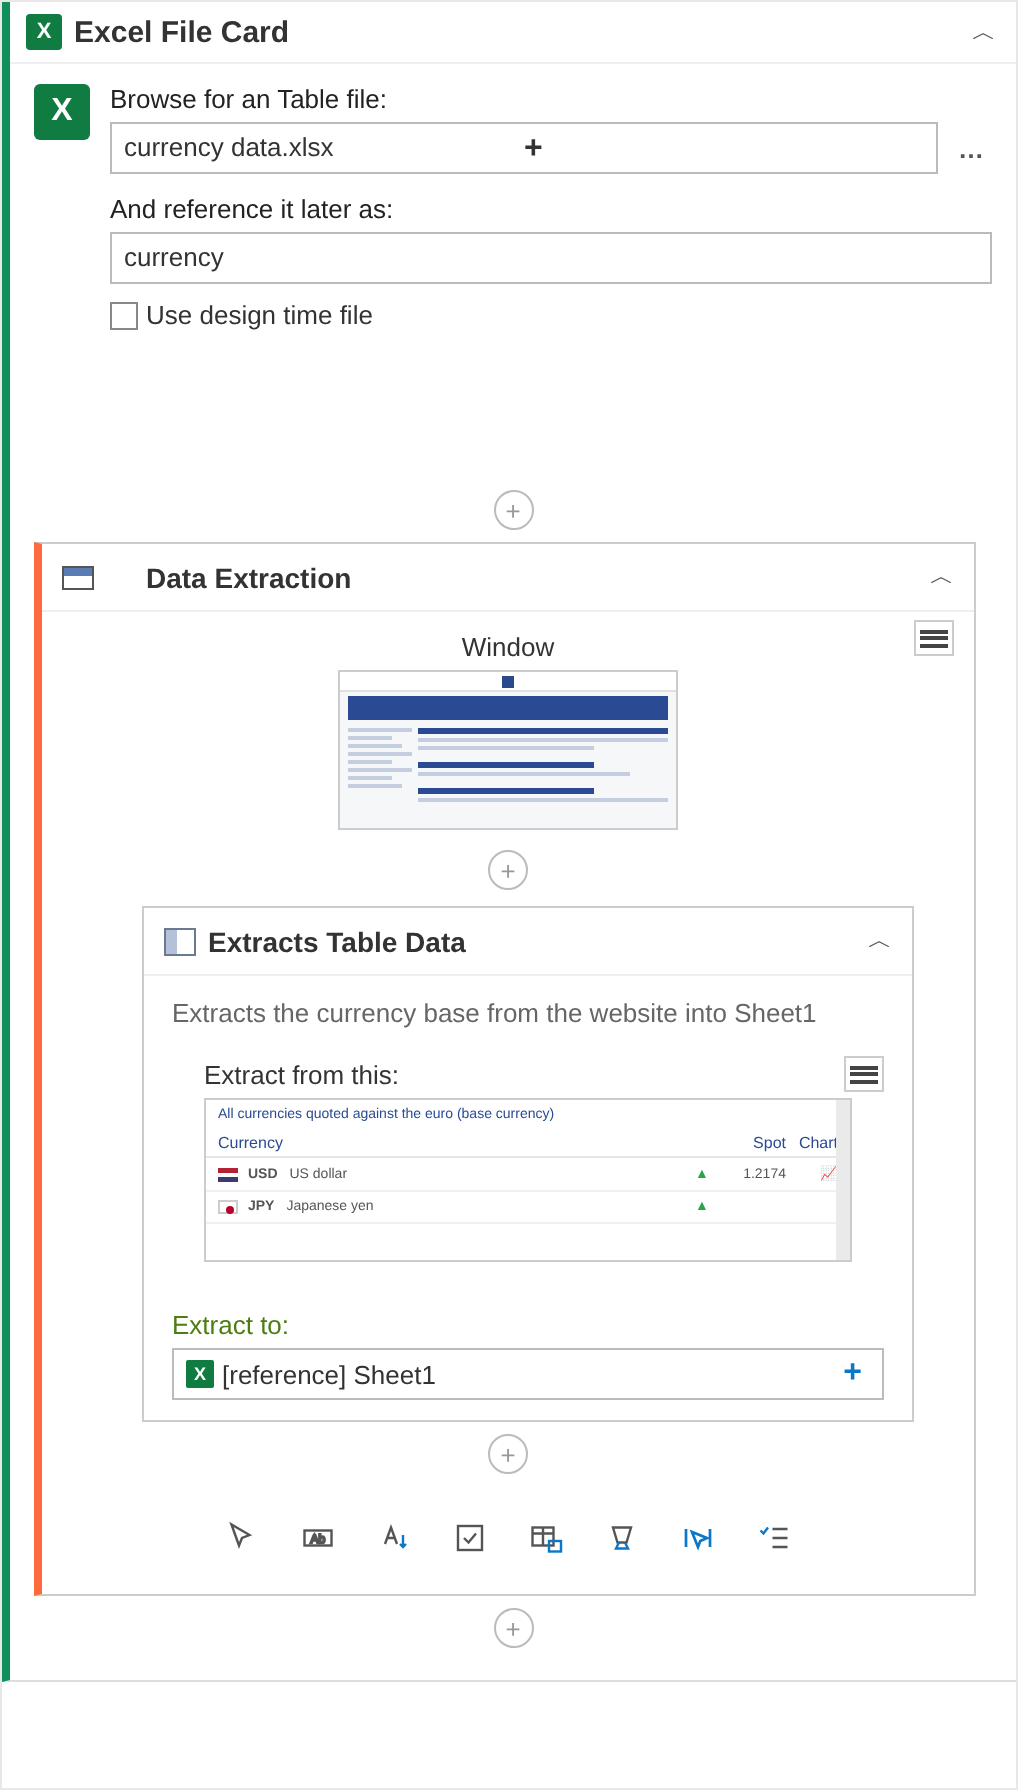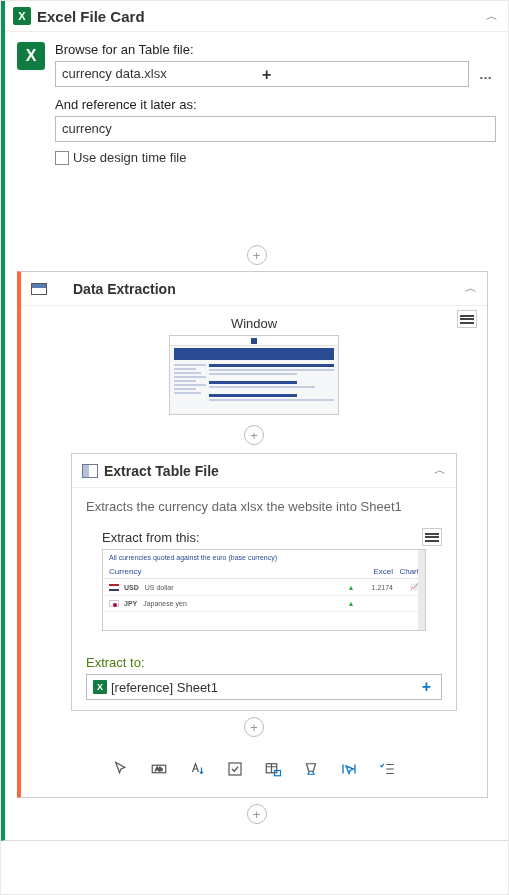--- a/index.html
+++ b/index.html
@@ -376,40 +376,40 @@
             </div>
           </div>
         </div>
       </div>
 
       <div class="add-circle">+</div>
 
       <div class="extract-card">
         <div class="ec-header">
           <span class="ec-icon"></span>
-          <span class="ec-title">Extract Table File</span>
+          <span class="ec-title">Extracts Table Data</span>
           <span class="collapse-chevron">︿</span>
         </div>
         <div class="ec-body">
-          <div class="ec-desc">Extracts the currency data xlsx the website into Sheet1</div>
+          <div class="ec-desc">Extracts the currency base from the website into Sheet1</div>
 
           <div class="extract-from-block">
             <div class="hamburger" style="right:0;top:-2px">
                 <span></span>
                 <span></span>
                 <span></span>
               </div>
             <div class="extract-from-label">Extract from this:</div>
             <div class="table-preview">
               <div class="tp-bars"></div>
               <div class="tp-caption">All currencies quoted against the euro (base currency)</div>
               <div class="tp-hrow">
                 <span class="c1">Currency</span>
                 <span class="c2"></span>
-                <span class="c3">Excel</span>
+                <span class="c3">Spot</span>
                 <span class="c4">Chart</span>
               </div>
               <div class="tp-drow">
                 <span class="c1"><span class="flag flag-us"></span><b>USD</b>&nbsp;<span>US dollar</span></span>
                 <span class="c2">▲</span>
                 <span class="c3">1.2174</span>
                 <span class="c4">📈</span>
               </div>
               <div class="tp-drow">
                 <span class="c1"><span class="flag flag-jp"></span><b>JPY</b>&nbsp;<span>Japanese yen</span></span>

